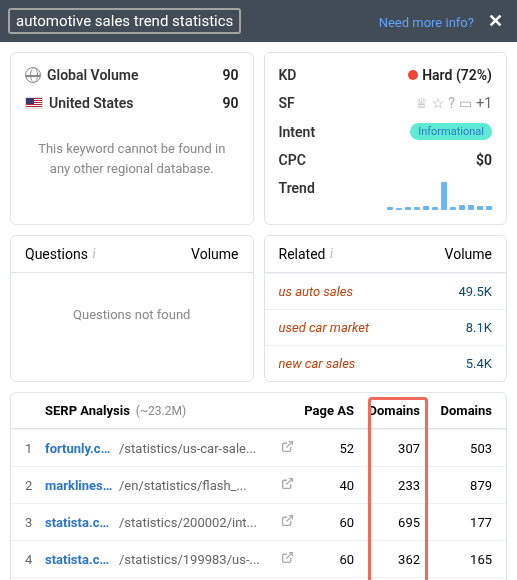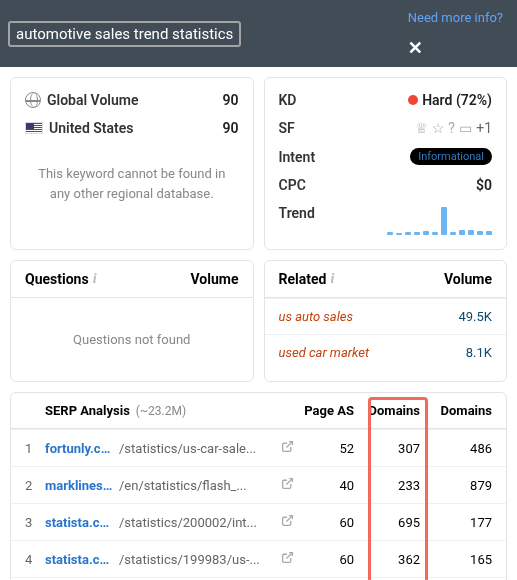--- a/index.html
+++ b/index.html
@@ -1,42 +1,42 @@
 <!DOCTYPE html>
 <html><head>
 <meta charset="utf-8">
 <style>
 * { box-sizing: border-box; margin: 0; padding: 0; }
 body { font-family: -apple-system, BlinkMacSystemFont, "Segoe UI", Roboto, sans-serif; font-size: 13px; background: #fff; width: 517px; }
 .header { background: #414c56; color: #fff; display: flex; align-items: center; justify-content: space-between; padding: 10px 14px; }
 .header-title { font-size: 15px; color: #fff; }
-.header-right { display: flex; align-items: flex-start; gap: 14px; flex-direction: column; }
+.header-right { display: flex; align-items: flex-end; gap: 14px; }
 .info-link { color: #5fa4f8; font-size: 13px; cursor: pointer; }
 .close-btn { color: #fff; font-weight: bold; font-size: 18px; cursor: pointer; line-height: 1; }
 .highlight-red { border: 2px solid #a3a3a3; border-radius: 3px; padding: 2px 6px; display: inline-block; margin: -2px -6px; }
 .body-wrap { padding: 10px; display: flex; flex-direction: column; gap: 10px; }
 .row { display: flex; gap: 10px; }
 .card { border: 1px solid #e1e5ea; border-radius: 6px; background: #fff; flex: 1; }
 .card-pad { padding: 14px; }
 .row-line { display: flex; justify-content: space-between; align-items: center; font-size: 14px; margin-bottom: 12px; }
 .row-line:last-child { margin-bottom: 0; }
 .row-line .lbl { display: flex; align-items: center; gap: 6px; color: #333; font-weight: 600; }
 .row-line .val { font-weight: 600; color: #222; }
 .globe-icon { width: 16px; height: 16px; display: inline-block; border: 1.5px solid #888; border-radius: 50%; position: relative; }
 .globe-icon::after { content: ""; position: absolute; top: 0; bottom: 0; left: 50%; width: 6px; margin-left: -3px; border: 1.5px solid #888; border-radius: 50%; border-top: none; border-bottom: none; }
 .globe-icon::before { content: ""; position: absolute; left: 0; right: 0; top: 50%; height: 1.5px; background: #888; }
 .us-flag { width: 18px; height: 12px; display: inline-block; background: linear-gradient(to bottom, #b22234 0 10%, #fff 10% 20%, #b22234 20% 30%, #fff 30% 40%, #b22234 40% 50%, #fff 50% 60%, #b22234 60% 70%, #fff 70% 80%, #b22234 80% 90%, #fff 90% 100%); position: relative; border: 1px solid #ddd; }
 .us-flag::after { content: ""; position: absolute; top: 0; left: 0; width: 8px; height: 6px; background: #3c3b6e; }
 .no-regional { color: #888; font-size: 13px; text-align: center; padding: 16px 10px 8px; line-height: 1.5; }
 .kd-dot { width: 10px; height: 10px; border-radius: 50%; background: #f04537; display: inline-block; margin-right: 4px; }
 .sf-icons { display: flex; align-items: center; gap: 4px; color: #aaa; font-size: 14px; }
-.badge-info { background: #000000; color: #2f7bbf; font-size: 11px; padding: 2px 8px; border-radius: 10px; }
+.badge-info { background: #5eead4; color: #2f7bbf; font-size: 11px; padding: 2px 8px; border-radius: 10px; }
 .trend-bars { display: flex; align-items: flex-end; gap: 3px; height: 30px; }
 .trend-bar { width: 6px; background: #6db5f0; border-radius: 1px; }
-.section-header { display: flex; justify-content: space-between; align-items: center; padding: 10px 14px; border-bottom: 1px solid #e1e5ea; font-weight: 700; font-size: 14px; gap: 20px; }
+.section-header { display: flex; justify-content: space-between; align-items: center; padding: 10px 14px; border-bottom: 1px solid #e1e5ea; font-weight: 400; font-size: 14px; gap: 20px; }
 .section-header .left { display: flex; align-items: center; gap: 4px; }
 .info-i { color: #bbb; font-style: italic; font-family: serif; font-size: 14px; }
 .no-questions { color: #888; text-align: center; padding: 34px 10px; font-size: 13px; }
 .related-row { display: flex; justify-content: space-between; align-items: center; padding: 10px 14px; border-top: 1px solid #eef0f3; font-size: 13px; }
 .related-row a { color: #c2410c; text-decoration: none; font-style: italic; }
 .related-row .vol { color: #0c4a6e; }
 .serp-card { border: 1px solid #e1e5ea; border-radius: 6px; background: #fff; overflow: hidden; position: relative; }
 .serp-header-row { display: flex; align-items: center; padding: 10px 14px; border-bottom: 1px solid #e1e5ea; font-size: 13px; font-weight: 700; }
 .col-rank { width: 20px; flex-shrink: 0; }
 .col-url { flex: 1; min-width: 0; display: flex; align-items: center; gap: 6px; }
@@ -151,20 +151,24 @@
       </div>
       <div id="related-list">
           <div class="related-row">
             <a href="#">us auto sales</a>
             <span class="vol">49.5K</span>
           </div>
           <div class="related-row">
             <a href="#">used car market</a>
             <span class="vol">8.1K</span>
           </div>
+          <div class="related-row">
+            <a href="#">new car sales</a>
+            <span class="vol">5.4K</span>
+          </div>
         </div>
     </div>
   </div>
 
   <div class="serp-card">
     <div class="serp-header-row">
       <span class="col-rank"></span>
       <span class="col-url">
         <span>SERP Analysis</span>
         <span class="serp-title-count">(~23.2M)</span>
@@ -180,21 +184,21 @@
             <a class="url-link" href="#">fortunly.com</a>
             <span class="url-path">/statistics/us-car-sale...</span>
             <span class="ext-icon"><svg width="13" height="13" viewBox="0 0 24 24" fill="none" stroke="currentColor" stroke-width="2.5">
                 <path d="M18 13v6a2 2 0 0 1-2 2H5a2 2 0 0 1-2-2V8a2 2 0 0 1 2-2h6"></path>
                 <polyline points="15 3 21 3 21 9"></polyline>
                 <line x1="10" y1="14" x2="21" y2="3"></line>
               </svg></span>
           </span>
           <span class="col-as">52</span>
           <span class="col-dom">307</span>
-          <span class="col-kw">486</span>
+          <span class="col-kw">503</span>
         </div>
         <div class="serp-row">
           <span class="col-rank">2</span>
           <span class="col-url">
             <a class="url-link" href="#">marklines.com</a>
             <span class="url-path">/en/statistics/flash_...</span>
             <span class="ext-icon"><svg width="13" height="13" viewBox="0 0 24 24" fill="none" stroke="currentColor" stroke-width="2.5">
                 <path d="M18 13v6a2 2 0 0 1-2 2H5a2 2 0 0 1-2-2V8a2 2 0 0 1 2-2h6"></path>
                 <polyline points="15 3 21 3 21 9"></polyline>
                 <line x1="10" y1="14" x2="21" y2="3"></line>

